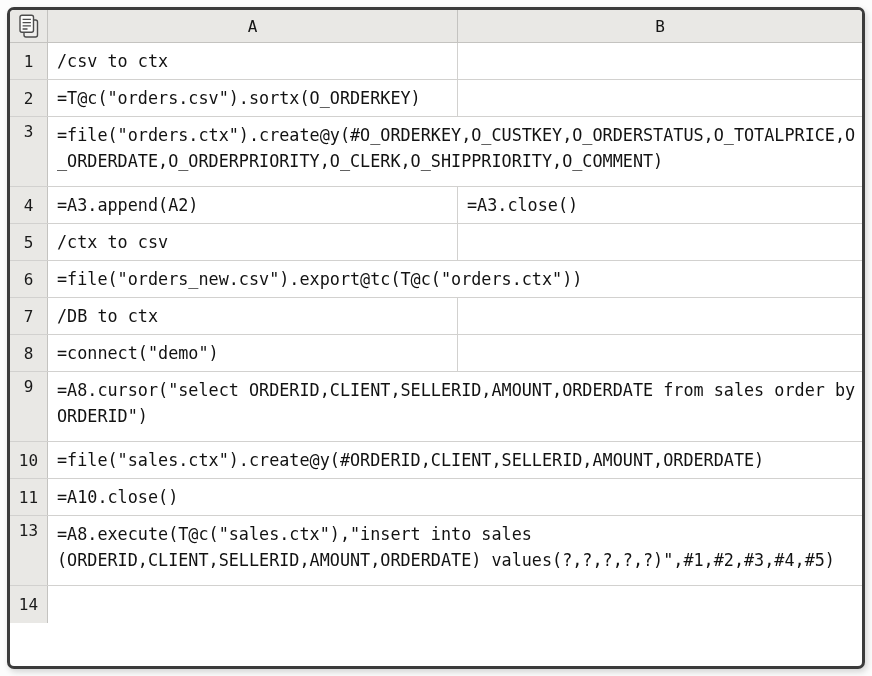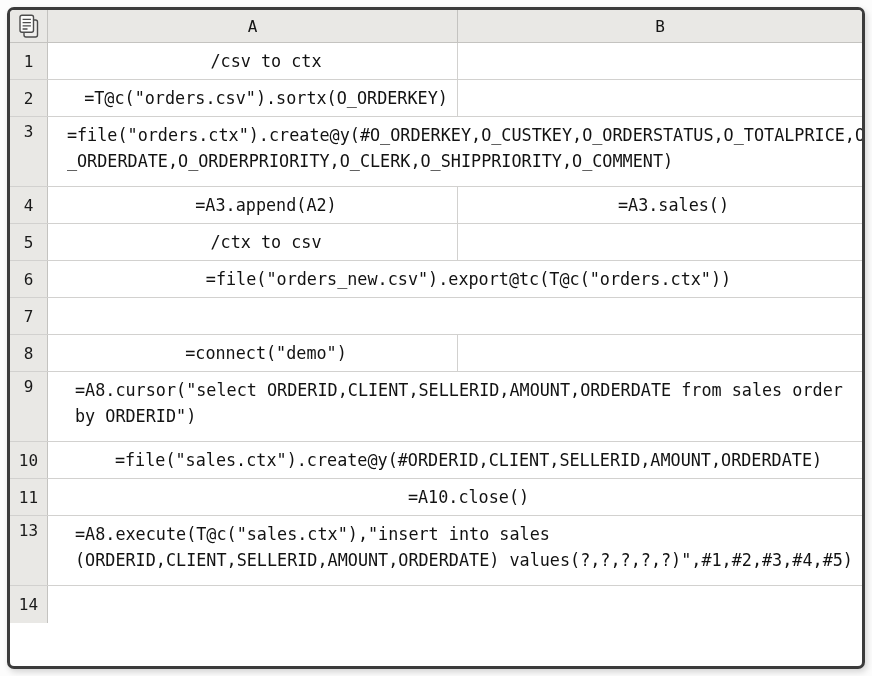--- a/index.html
+++ b/index.html
@@ -62,25 +62,24 @@
     color: #1a1a1a;
   }
   .row.tall .rownum {
     align-items: flex-start;
     padding-top: 5px;
   }
 
   .cell {
     box-sizing: border-box;
     display: flex; align-items: center;
-    padding-left: 27px;
+    padding-left: 9px;
     font-size: 16.8px;
     color: #121212;
     overflow: hidden;
-    justify-content: center;
   }
   .cell.a { width: 410px; border-right: 1px solid #d2d1cf; }
   .cell.b { flex: 1; }
   .cell.a.span { flex: 1; width: auto; border-right: none; }
   .row.tall .cell {
     align-items: flex-start;
     padding-top: 5px;
   }
   .txt {
     max-width: 79.5ch;
@@ -134,40 +133,43 @@
         <div class="cell a span">
           <div class="txt">=file("orders.ctx").create@y(#O_ORDERKEY,O_CUSTKEY,O_ORDERSTATUS,O_TOTALPRICE,O_ORDERDATE,O_ORDERPRIORITY,O_CLERK,O_SHIPPRIORITY,O_COMMENT)</div>
         </div>
       </div>
       <div class="row">
         <div class="rownum">4</div>
         <div class="cell a">
           <div class="txt">=A3.append(A2)</div>
         </div>
         <div class="cell b">
-          <div class="txt">=A3.sales()</div>
+          <div class="txt">=A3.close()</div>
         </div>
       </div>
       <div class="row">
         <div class="rownum">5</div>
         <div class="cell a">
           <div class="txt">/ctx to csv</div>
         </div>
         <div class="cell b">
           <div class="txt"></div>
         </div>
       </div>
       <div class="row">
         <div class="rownum">6</div>
         <div class="cell a span">
           <div class="txt">=file("orders_new.csv").export@tc(T@c("orders.ctx"))</div>
         </div>
       </div>
       <div class="row">
         <div class="rownum">7</div>
+        <div class="cell a">
+          <div class="txt">/DB to ctx</div>
+        </div>
         <div class="cell b">
           <div class="txt"></div>
         </div>
       </div>
       <div class="row">
         <div class="rownum">8</div>
         <div class="cell a">
           <div class="txt">=connect("demo")</div>
         </div>
         <div class="cell b">

